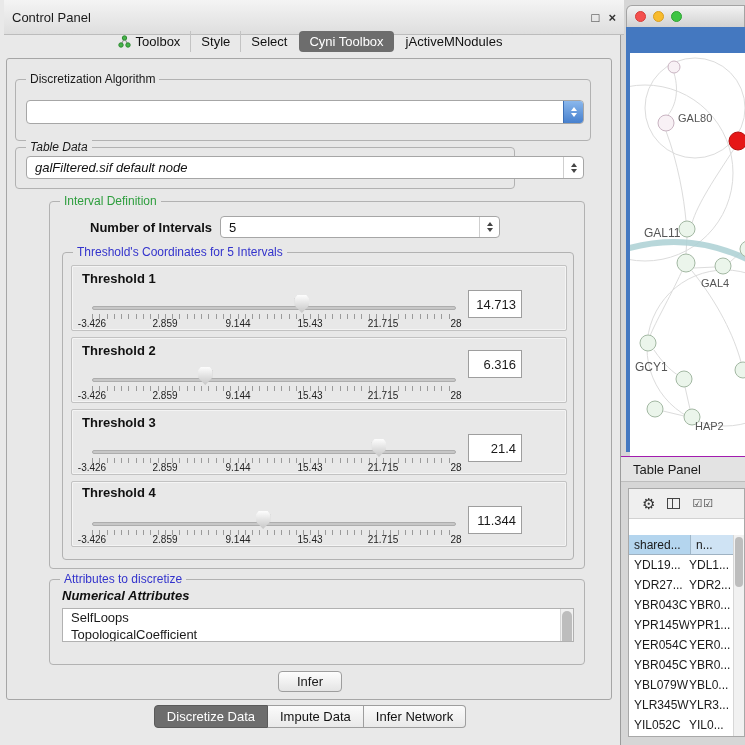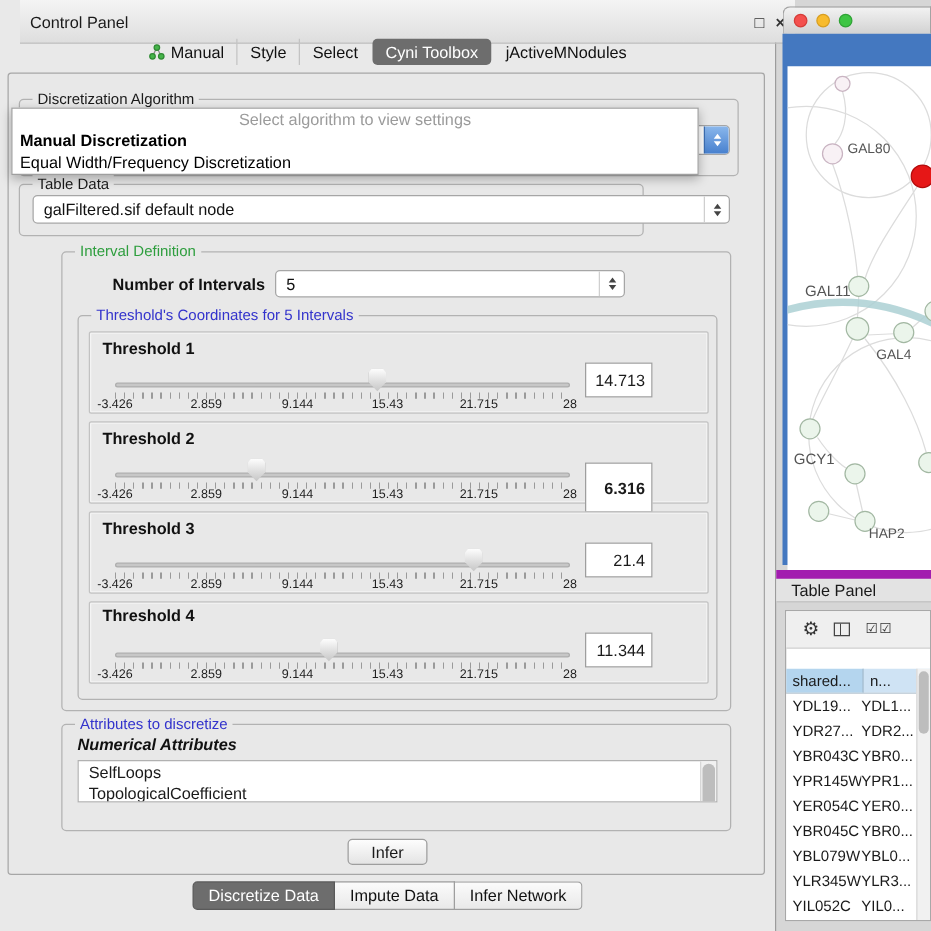--- a/index.html
+++ b/index.html
@@ -1,20 +1,20 @@
 <!DOCTYPE html>
 <html><head>
 <meta charset="utf-8">
 <style>
   html,body{margin:0;padding:0}
   .page{position:relative;width:745px;height:745px;background:#d6d6d6;font-family:"Liberation Sans",sans-serif;font-size:13px;color:#1a1a1a;overflow:hidden}
 
   
   .cp{position:absolute;left:0;top:0;width:621px;height:745px;background:#e9e9e9;border-right:1px solid #9c9c9c;box-sizing:border-box}
-  .cp-titlebar{position:absolute;left:16px;top:0;width:100%;height:35px;background:linear-gradient(#f4f4f4,#dedede);border-bottom:1px solid #bcbcbc;display:flex;align-items:center;padding:16px 8px;box-sizing:border-box}
+  .cp-titlebar{position:absolute;left:4px;top:0;width:100%;height:35px;background:linear-gradient(#f4f4f4,#dedede);border-bottom:1px solid #bcbcbc;display:flex;align-items:center;padding:16px 8px;box-sizing:border-box}
   .win-btns{margin-left:auto;display:flex;gap:9px;align-items:center;color:#333;font-size:13px;font-weight:bold}
   .win-btns span{cursor:default;line-height:1}
 
   .tabstrip{position:absolute;left:0;top:28px;width:100%;height:26px;display:flex;justify-content:center;align-items:center}
   .ttab{display:flex;align-items:center;gap:5px;padding:3px 10px;font-size:13px;color:#111}
   .ttab + .ttab{border-left:1px solid #c3c3c3}
   .ttab.sel{background:#6d6d6d;color:#fff;border-radius:4px;border-left:none;margin:0 2px}
   .ttab.sel + .ttab{border-left:none}
 
   .content{position:absolute;left:6px;top:58px;width:606px;height:642px;border:1px solid #a6a6a6;border-radius:3px;background:#e8e8e8;box-sizing:border-box}
@@ -63,21 +63,21 @@
   
   .netwin{position:absolute;left:626px;top:5px;width:119px;height:447px}
   .net-titlebar{position:absolute;left:0;top:0;width:100%;height:22px;background:linear-gradient(#f2f2f2,#d2d2d2);border:1px solid #a3a3a3;border-bottom:none;border-radius:6px 0 0 0;box-sizing:border-box;display:flex;align-items:center;padding-left:8px;gap:7px}
   .light{width:11px;height:11px;border-radius:50%;box-sizing:border-box}
   .l-red{background:#f4504e;border:1px solid #d53c38}
   .l-yellow{background:#f8bb2d;border:1px solid #d89e20}
   .l-green{background:#3ec544;border:1px solid #2fa335}
   .net-frame{position:absolute;left:0;top:22px;width:119px;height:425px;background:#4478c0}
   .net-canvas{position:absolute;left:4px;top:26px;width:115px;height:417px;background:#fff;overflow:hidden}
 
-  .tp-bar{position:absolute;left:621px;top:456px;width:124px;height:26px;background:#e3e3e3;border-top:7px solid #a21caf;border-bottom:1px solid #bdbdbd;display:flex;align-items:center;padding-left:12px;box-sizing:border-box;font-size:13px}
+  .tp-bar{position:absolute;left:621px;top:456px;width:124px;height:26px;background:#e3e3e3;border-top:1px solid #a21caf;border-bottom:1px solid #bdbdbd;display:flex;align-items:center;padding-left:12px;box-sizing:border-box;font-size:13px}
 
   .twin{position:absolute;left:628px;top:488px;width:117px;height:249px;background:#fff;border:1px solid #a8a8a8;box-sizing:border-box}
   .twin-toolbar{position:absolute;left:0;top:0;width:100%;height:30px;background:#efefef;border-bottom:1px solid #d2d2d2;display:flex;align-items:center;gap:12px;padding-left:13px;box-sizing:border-box}
   .gear{font-size:15px;color:#333;line-height:1}
   .cols-icon{width:13px;height:11px;border:1px solid #444;box-sizing:border-box;background:linear-gradient(90deg,transparent 0,transparent 4px,#444 4px,#444 5px,transparent 5px)}
   .checks{font-size:11px;color:#333;letter-spacing:1px;line-height:1}
   .thead{position:absolute;left:0;top:46px;width:100%;height:20px;display:flex;border-bottom:1px solid #9fb2c2;box-sizing:border-box}
   .th{font-size:12px;padding:3px 0 0 5px;box-sizing:border-box;height:100%;white-space:nowrap;overflow:hidden}
   .th1{width:62px;background:#b4d5ee;border-right:1px solid #9fb6c8}
   .th2{flex:1;background:#cfe3f4}
@@ -104,21 +104,21 @@
 
     <div class="tabstrip">
       <div class="ttab">
         <svg width="13" height="13" viewBox="0 0 13 13">
           <line x1="3" y1="10" x2="6.5" y2="3" stroke="#8a8a8a" stroke-width="1"></line>
           <line x1="6.5" y1="3" x2="10" y2="10" stroke="#8a8a8a" stroke-width="1"></line>
           <circle cx="3" cy="10" r="2.2" fill="#46b44a" stroke="#2f8a33"></circle>
           <circle cx="6.5" cy="3" r="2.2" fill="#46b44a" stroke="#2f8a33"></circle>
           <circle cx="10" cy="10" r="2.2" fill="#46b44a" stroke="#2f8a33"></circle>
         </svg>
-        <span>Manual</span>
+        <span>Toolbox</span>
       </div>
       <div class="ttab">
           <span>Style</span>
         </div>
       <div class="ttab">
           <span>Select</span>
         </div>
       <div class="ttab sel">
           <span>Cyni Toolbox</span>
         </div>
@@ -133,27 +133,22 @@
         <span class="gtitle">Discretization Algorithm</span>
         <div class="combo" style="left:10px;top:20px;width:558px;height:24px;">
           <span class="combo-text"></span>
           <span class="stepper bluecap">
               <span class="tri-up"></span>
               <span class="tri-dn"></span>
             </span>
         </div>
       </div>
 
-      <div class="popup" style="left:2px;top:27px;width:548px;height:52px;">
-        <div class="popup-placeholder">Select algorithm to view settings</div>
-        <div class="popup-item bold">Manual Discretization</div>
-        <div class="popup-item">Equal Width/Frequency Discretization</div>
-      </div>
-
-      <div class="group" style="left:8px;top:88px;width:500px;height:42px;">
+
+      <div class="group" style="left:8px;top:88px;width:500px;height:42px;font-style:italic;">
         <span class="gtitle">Table Data</span>
         <div class="combo" style="left:10px;top:8px;width:558px;height:23px;">
           <span class="combo-text">galFiltered.sif default node</span>
           <span class="stepper">
               <span class="tri-up"></span>
               <span class="tri-dn"></span>
             </span>
         </div>
       </div>
 
@@ -192,21 +187,21 @@
             <div class="track" style="left:20px;top:40px;width:364px;">
               <div class="thumb" style="left: 31%;"></div>
             </div>
             <div class="ticks" style="left:20px;top:48px;width:364px;"></div>
             <span class="tl" style="left:20px;">-3.426</span>
             <span class="tl" style="left:93px;">2.859</span>
             <span class="tl" style="left:166px;">9.144</span>
             <span class="tl" style="left:238px;">15.43</span>
             <span class="tl" style="left:311px;">21.715</span>
             <span class="tl" style="left:384px;">28</span>
-            <div class="valuebox" style="left:396px;top:32px;width:54px;height:40px;font-weight:bold;">6.316</div>
+            <div class="valuebox" style="left:396px;top:12px;width:54px;height:28px;">6.316</div>
           </div>
 
           <div class="tpanel" style="left:8px;top:156px;width:496px;height:66px;">
             <span class="lbl bold" style="left:10px;top:5px;">Threshold 3</span>
             <div class="track" style="left:20px;top:40px;width:364px;">
               <div class="thumb" style="left: 79%;"></div>
             </div>
             <div class="ticks" style="left:20px;top:48px;width:364px;"></div>
             <span class="tl" style="left:20px;">-3.426</span>
             <span class="tl" style="left:93px;">2.859</span>

